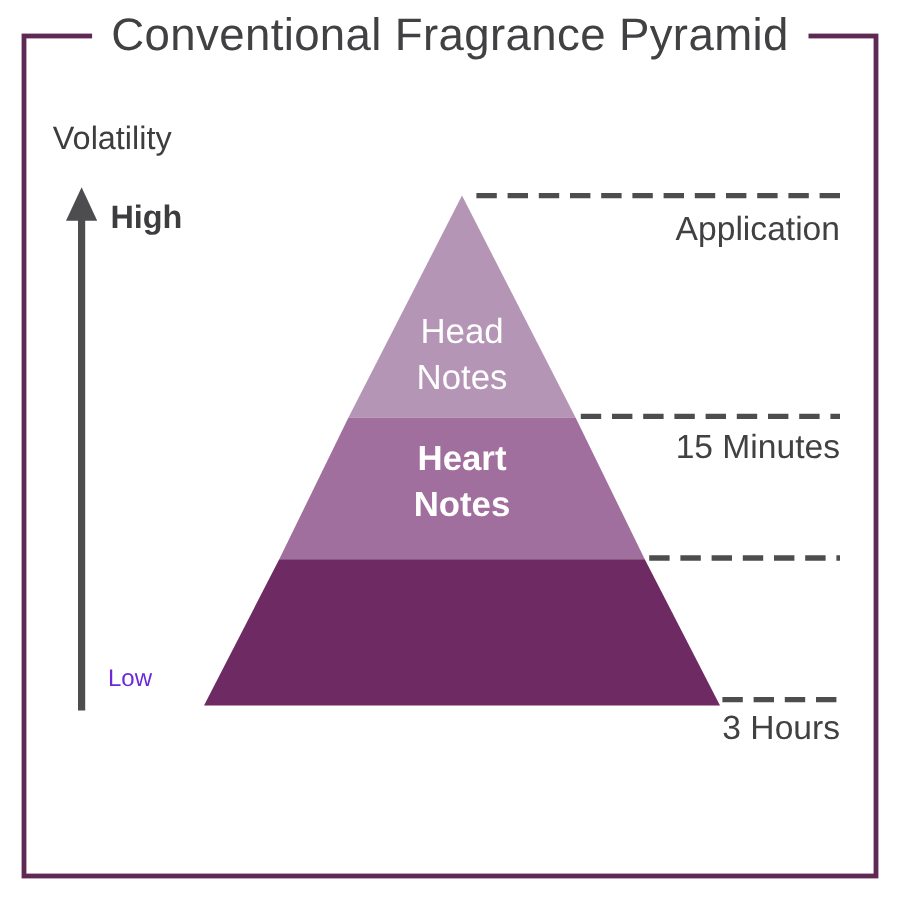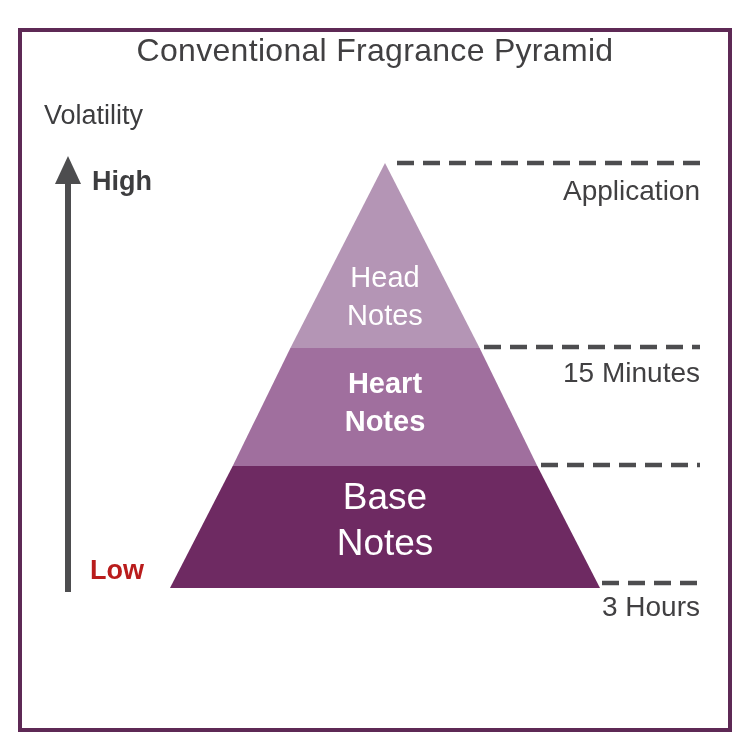--- a/index.html
+++ b/index.html
@@ -24,28 +24,27 @@
     border: 4px solid #5e2955;
     z-index: 1;
   }
   .title {
     position: absolute;
     top: 12px;
     left: 50%;
     transform: translateX(-50%);
     background: #ffffff;
     padding: 0 16px;
-    font-size: 32px;
+    font-size: 38px;
     line-height: 36px;
     font-weight: 500;
     color: #414042;
     white-space: nowrap;
     letter-spacing: 0.3px;
     z-index: 3;
-    margin-top: 20px;
   }
   .volatility {
     position: absolute;
     left: 44px;
     top: 100px;
     font-size: 27px;
     font-weight: normal;
     color: #3d3d3f;
     z-index: 2;
   }
@@ -55,23 +54,23 @@
     top: 166px;
     font-size: 27px;
     font-weight: bold;
     color: #3d3d3f;
     z-index: 2;
   }
   .axis-low {
     position: absolute;
     left: 90px;
     top: 555px;
-    font-size: 27px;
-    font-weight: bold;
-    color: #b91c1c;
+    font-size: 20px;
+    font-weight: normal;
+    color: #6d28d9;
     z-index: 2;
   }
   .diagram-svg {
     position: absolute;
     left: 0;
     top: 0;
     z-index: 2;
   }
   .layer-label {
     position: absolute;
@@ -138,19 +137,18 @@
     <polygon points="232.7,466 537.3,466 600,588 170,588" fill="#6e2a62"></polygon>
 
     <line x1="397" y1="163" x2="700" y2="163" stroke-width="4.5" stroke-dasharray="17 9" stroke="#4d4d4f"></line>
     <line x1="484" y1="347" x2="700" y2="347" stroke-width="4.5" stroke-dasharray="17 9" stroke="#4d4d4f"></line>
     <line x1="541" y1="465" x2="700" y2="465" stroke-width="4.5" stroke-dasharray="17 9" stroke="#4d4d4f"></line>
     <line x1="602" y1="583" x2="700" y2="583" stroke-width="4.5" stroke-dasharray="17 9" stroke="#4d4d4f"></line>
   </svg>
 
   <div class="layer-label head">Head Notes</div>
   <div class="layer-label heart">Heart Notes</div>
-  <div class="layer-label base">Base Notes</div>
 
   <div class="marker-label m0">Application</div>
   <div class="marker-label m1">15 Minutes</div>
   <div class="marker-label m3">3 Hours</div>
 
 </div>
 
 </body></html>

